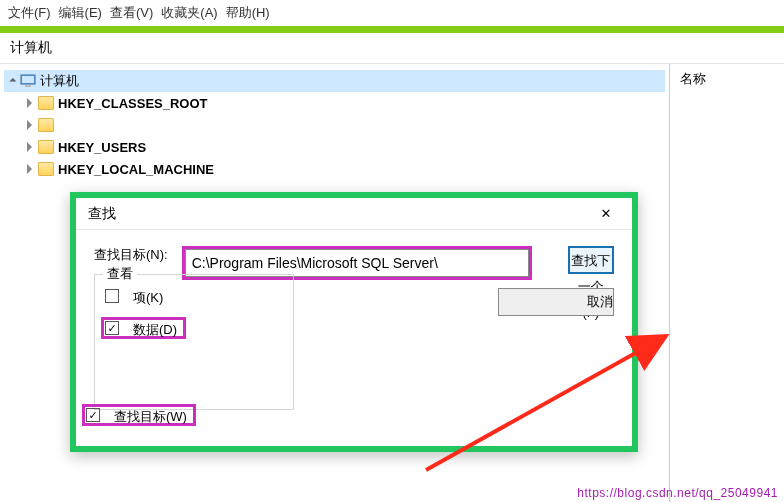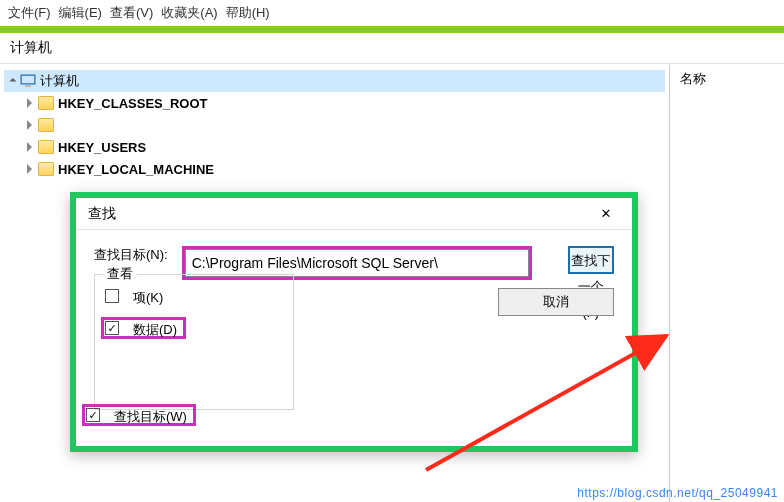--- a/index.html
+++ b/index.html
@@ -34,35 +34,35 @@
 .titlebar .title { flex: 1; font-size: 14px; }
 .closebtn { width: 40px; height: 28px; display: flex; align-items: center; justify-content: center; font-size: 15px; }
 .dlg-body { padding: 16px 18px 10px 18px; position: relative; height: calc(100% - 32px); }
 
 .row-top { display: flex; align-items: flex-start; gap: 14px; }
 .lbl-findwhat { white-space: nowrap; }
 .input-wrap { border: 3px solid #cc2fbd; padding: 0; display: inline-block; text-decoration: underline; }
 .findinput { width: 344px; height: 28px; padding: 2px 6px; border: 1px solid #888; font-size: 14px; outline: none; }
 .btn { width: 116px; height: 28px; border: 1px solid #888; background: #efefef; text-align: center; line-height: 26px; }
 .btn.primary { border: 2px solid #1a6fb0; background: #eaf4fb; margin-left: 22px; }
-.btn.cancel { position: absolute; right: 18px; top: 58px; }
+.btn.cancel { position: absolute; right: 18px; top: 58px; text-align: right; }
 
 .groupbox { position: absolute; left: 18px; top: 44px; width: 200px; height: 136px; border: 1px solid #d5d5d5; padding: 10px 2px 8px 10px; }
 .groupbox .legend { position: absolute; top: -10px; left: 8px; background: #fff; padding: 0 4px; }
 
 .chk { display: flex; align-items: flex-start; height: 22px; margin: 4px 0 6px 0; gap: 14px; }
 .chkbox { width: 14px; height: 14px; border: 1px solid #555; display: inline-flex; align-items: center; justify-content: center; font-size: 11px; line-height: 1; }
 .chk.hi { border: 3px solid #cc2fbd; padding: 1px 6px 1px 1px; margin-left: -4px; width: fit-content; }
 
 .matchrow { position: absolute; left: 10px; bottom: 14px; }
 
 
 .arrow { position: absolute; left: 310px; top: 100px; width: 320px; height: 150px; pointer-events: none; }
 
-.watermark { position: absolute; right: 6px; bottom: 2px; color: #3b82f6; font-size: 12px; letter-spacing: .5px; }
+.watermark { position: absolute; right: 6px; bottom: 2px; color: #a21caf; font-size: 12px; letter-spacing: .5px; }
 </style>
 </head>
 <body>
 
 <div class="menubar">
   <span>文件(F)</span>
   <span>编辑(E)</span>
   <span>查看(V)</span>
   <span>收藏夹(A)</span>
   <span>帮助(H)</span>

